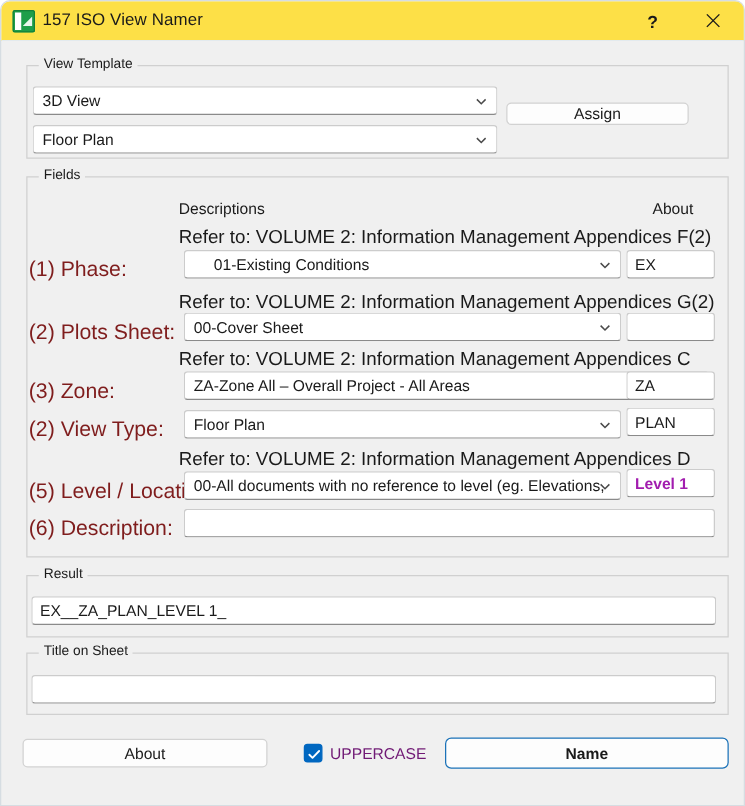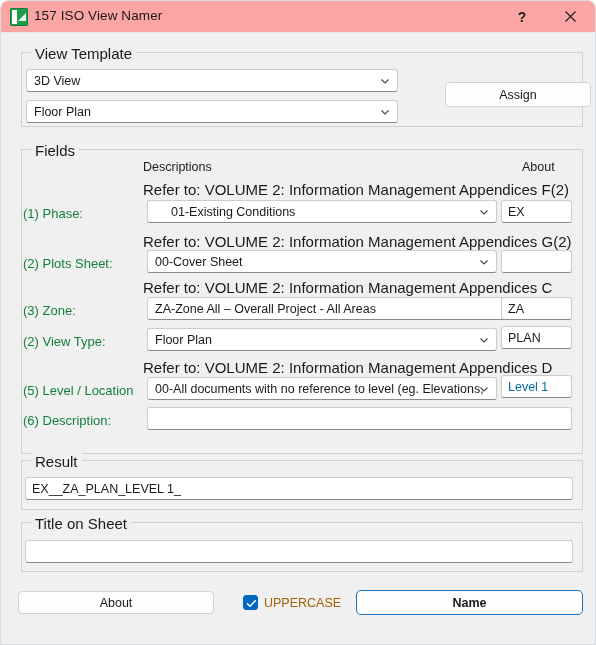--- a/index.html
+++ b/index.html
@@ -15,21 +15,21 @@
     background: #f0f0f0;
     box-sizing: border-box;
     border: 1px solid #d6dde2;
     border-radius: 8px 8px 0 0;
     overflow: hidden;
   }
   
   .titlebar {
     position: absolute; left: 0; top: 0;
     width: 596px; height: 32px;
-    background: #fca5a5;
+    background: #fde047;
     border-radius: 7px 7px 0 0;
     border-bottom: 1px solid #e3eaee;
     box-sizing: border-box;
   }
   .app-icon {
     position: absolute; left: 9px; top: 7px;
     width: 18px; height: 18px;
     background: #1e9e4a;
     border-radius: 2px;
     box-shadow: inset 0 0 0 1px #13803a;
@@ -69,21 +69,21 @@
     position: absolute;
     border: 1px solid #d0d0d0;
     box-sizing: border-box;
     background: transparent;
   }
   .group-label {
     position: absolute;
     top: -8px; left: 9px;
     background: #f0f0f0;
     padding: 0 4px;
-    font-size: 15px;
+    font-size: 11px;
     color: #1a1a1a;
     white-space: nowrap;
   }
 
   
   .combo {
     position: absolute;
     background: #ffffff;
     border: 1px solid #cccccc;
     border-bottom: 1px solid #8a8a8a;
@@ -122,26 +122,26 @@
     color: #1a1a1a;
     overflow: hidden;
     white-space: nowrap;
   }
   .textbox .tval {
     position: absolute;
     left: 6px; top: 50%;
     transform: translateY(-50%);
     white-space: nowrap;
   }
-  .red { color: #0369a1; }
+  .red { color: #a21caf; font-weight: bold; }
 
   .lbl {
     position: absolute;
-    font-size: 13px;
-    color: #15803d;
+    font-size: 17px;
+    color: #7f1d1d;
     white-space: nowrap;
   }
   .hint {
     position: absolute;
     font-size: 15px;
     color: #1a1a1a;
     white-space: nowrap;
   }
   .colhdr {
     position: absolute;
@@ -162,21 +162,21 @@
   }
   .btn-accent {
     border: 1px solid #1b72b8;
     border-radius: 5px;
     font-weight: bold;
   }
 
   .chk-wrap {
     position: absolute;
     display: flex; align-items: center;
-    font-size: 12.5px; color: #a16207;
+    font-size: 12.5px; color: #701a75;
     white-space: nowrap;
   }
   .chk-box {
     width: 15px; height: 15px;
     background: #0067c0;
     border: 1px solid #0067c0;
     border-radius: 3px;
     box-sizing: border-box;
     margin-right: 6px;
     position: relative;
@@ -217,23 +217,23 @@
 
   <div class="combo" style="left:25px; top:99px; width:372px; height:23px;">
     <span class="ctext" style="width:352px;">Floor Plan</span>
     <span class="arrow">
       <svg width="12" height="12" viewBox="0 0 12 12">
         <polyline points="2.5,4.5 6,8 9.5,4.5" fill="none" stroke="#4a4a4a" stroke-width="1.2"></polyline>
       </svg>
     </span>
   </div>
 
-  <div class="btn" style="left:444px; top:81px; width:146px; height:25px;">Assign</div>
-
-  <div class="group" style="left:20px; top:140px; width:562px; height:305px;margin-top:8px;">
+  <div class="btn" style="left:404px; top:81px; width:146px; height:18px;">Assign</div>
+
+  <div class="group" style="left:20px; top:140px; width:562px; height:305px;">
     <div class="group-label">Fields</div>
   </div>
 
   <div class="colhdr" style="left:142px; top:159px;">Descriptions</div>
   <div class="colhdr" style="left:521px; top:159px;">About</div>
 
   <div class="hint" style="left:142px; top:180px;">Refer to: VOLUME 2: Information Management Appendices F(2)</div>
   <div class="lbl" style="left:22px; top:205px;">(1) Phase:</div>
   <div class="combo" style="left:146px; top:199px; width:350px; height:23px;">
     <span class="ctext" style="width:330px;margin-left:16px;">01-Existing Conditions</span>

